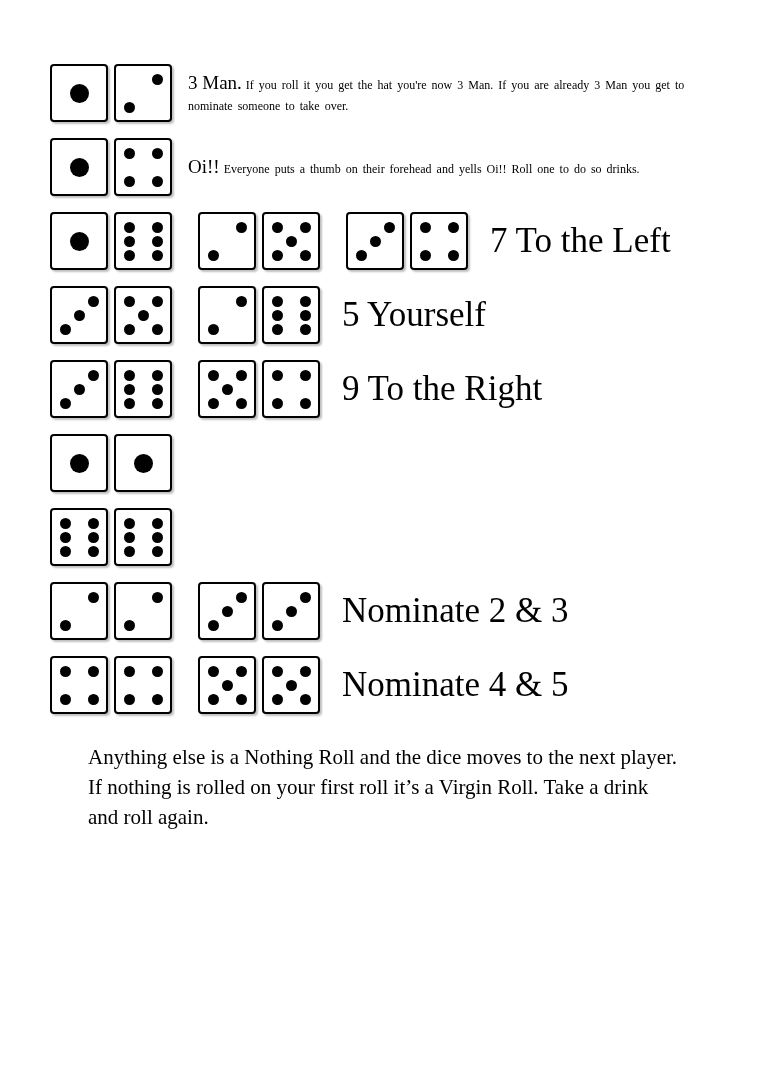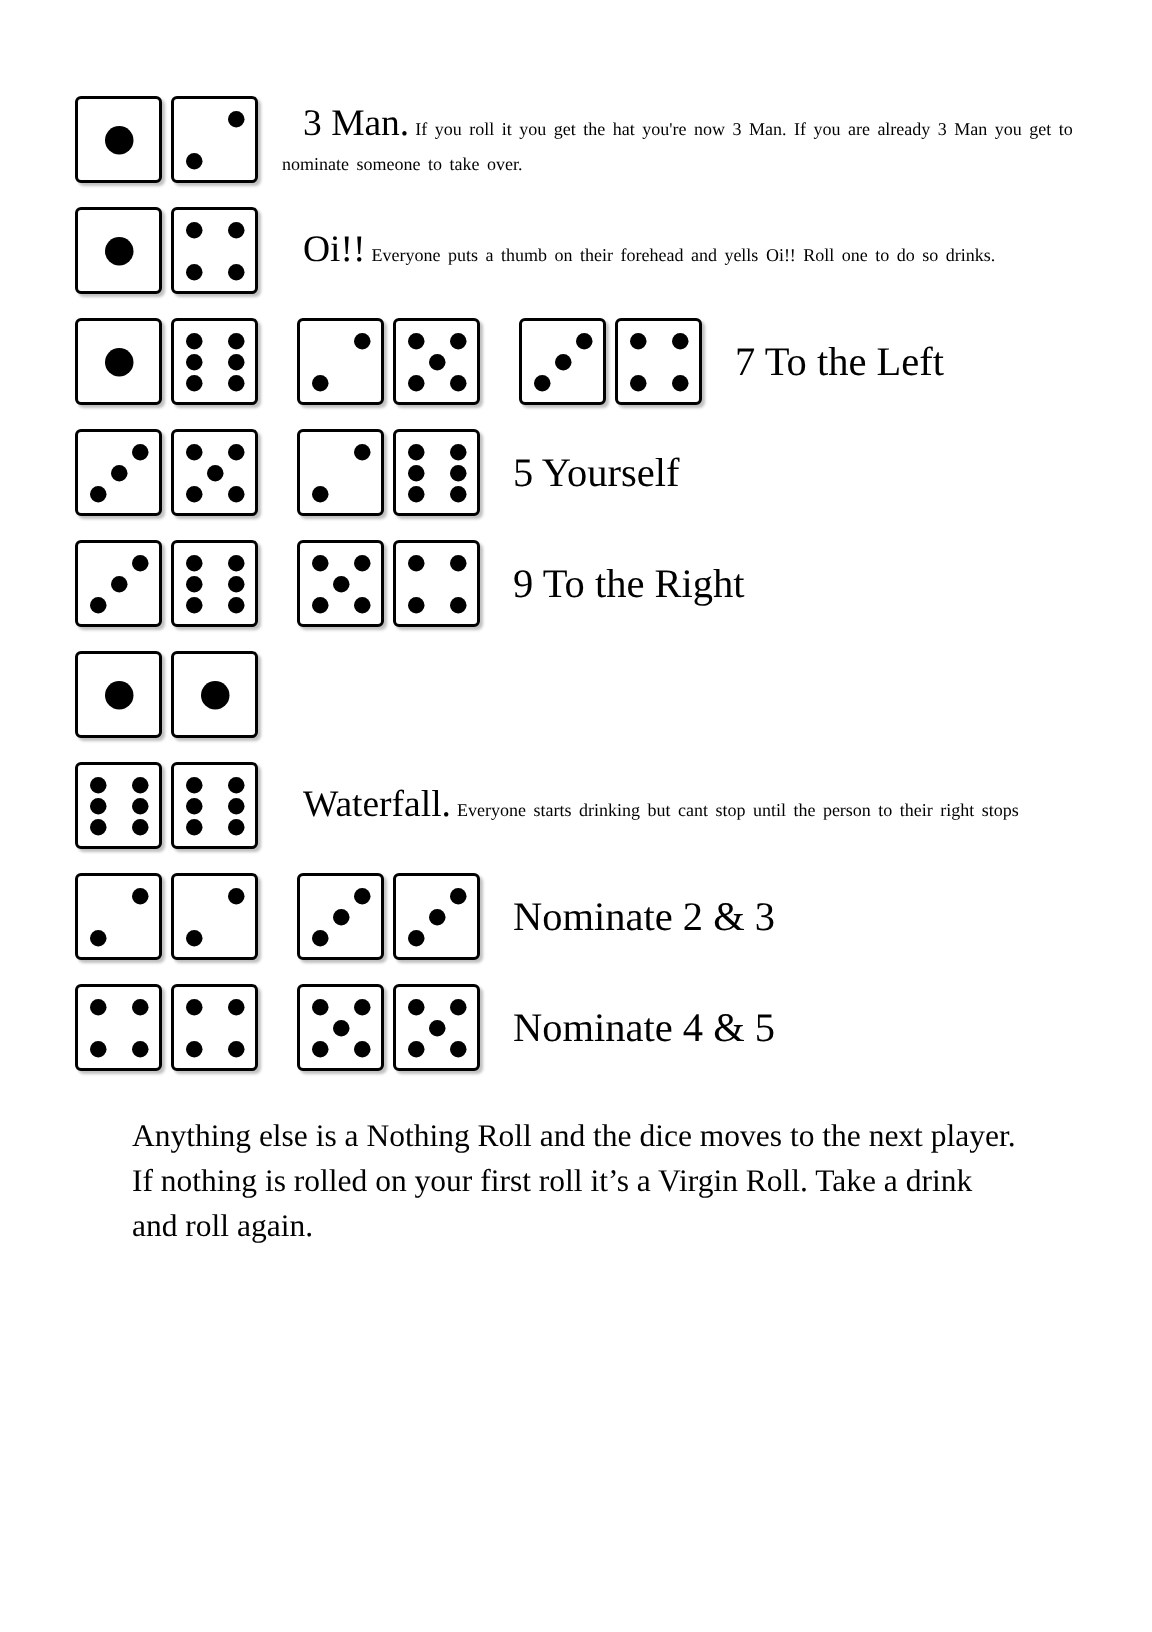--- a/index.html
+++ b/index.html
@@ -69,31 +69,30 @@
   }
   .pip.empty {
     background: transparent;
   }
   .text-block {
     margin-left: 16px;
     flex: 1 1 auto;
     line-height: 1.25;
   }
   .rule-title {
-    font-size: 25px;
+    font-size: 19px;
     font-family: "Liberation Serif", serif;
-    margin-left: 14px;
   }
   .rule-desc {
     font-size: 12px;
     font-family: "Liberation Serif", serif;
     word-spacing: 2px;
   }
   .big-title {
-    font-size: 27px;
+    font-size: 35px;
     margin-left: 22px;
     white-space: nowrap;
     text-align: right;
   }
   .footer {
     margin-top: 25px;
     font-size: 21px;
     line-height: 1.42;
     width: 590px;
     margin-left: 38px;
@@ -379,21 +378,20 @@
             <span class="pip empty"></span>
             <span class="pip"></span>
             <span class="pip"></span>
             <span class="pip empty"></span>
             <span class="pip"></span>
             <span class="pip"></span>
             <span class="pip empty"></span>
             <span class="pip"></span>
           </div>
         </div>
-        <div class="text-block"><span class="rule-title">Waterfall.</span> <span class="rule-desc">Everyone starts drinking but cant stop until the person to their right stops</span></div>
       </div>
       <div class="rule-row">
         <div class="dice-group">
           <div class="die">
             <span class="pip empty"></span>
             <span class="pip empty"></span>
             <span class="pip"></span>
             <span class="pip empty"></span>
             <span class="pip empty"></span>
             <span class="pip empty"></span>

